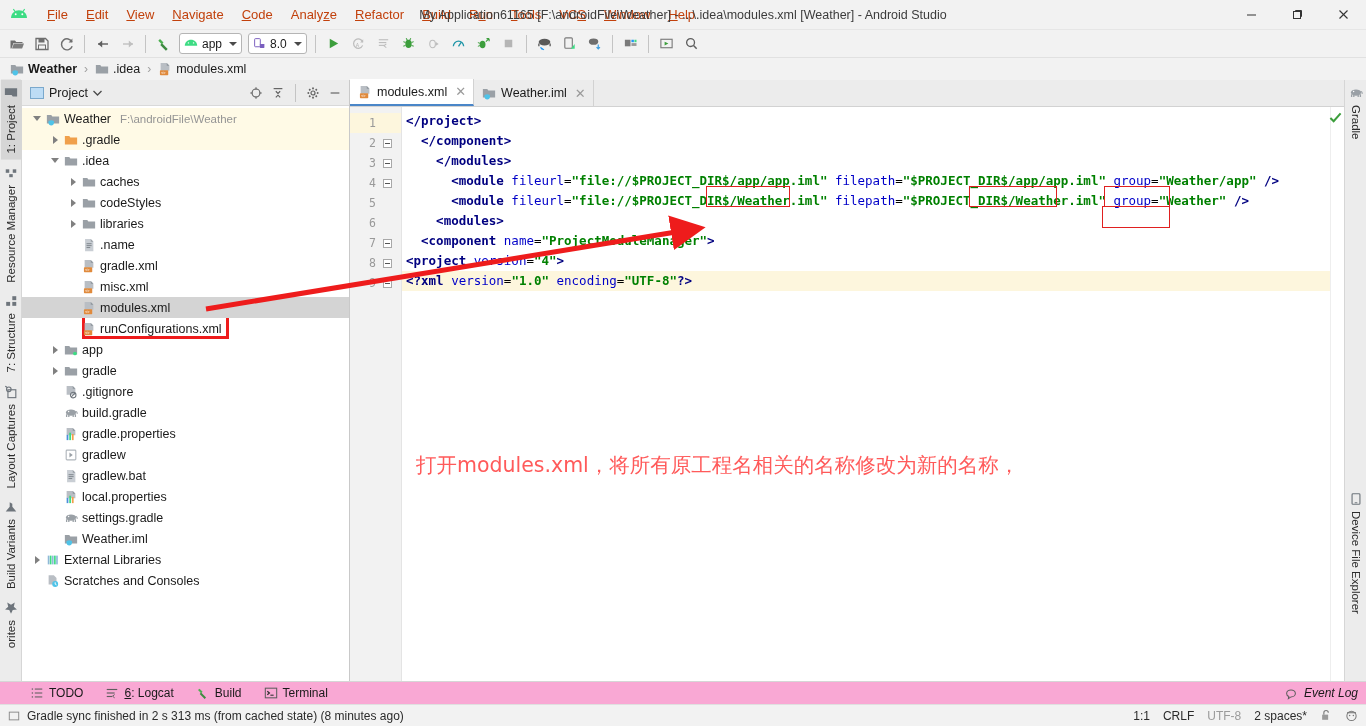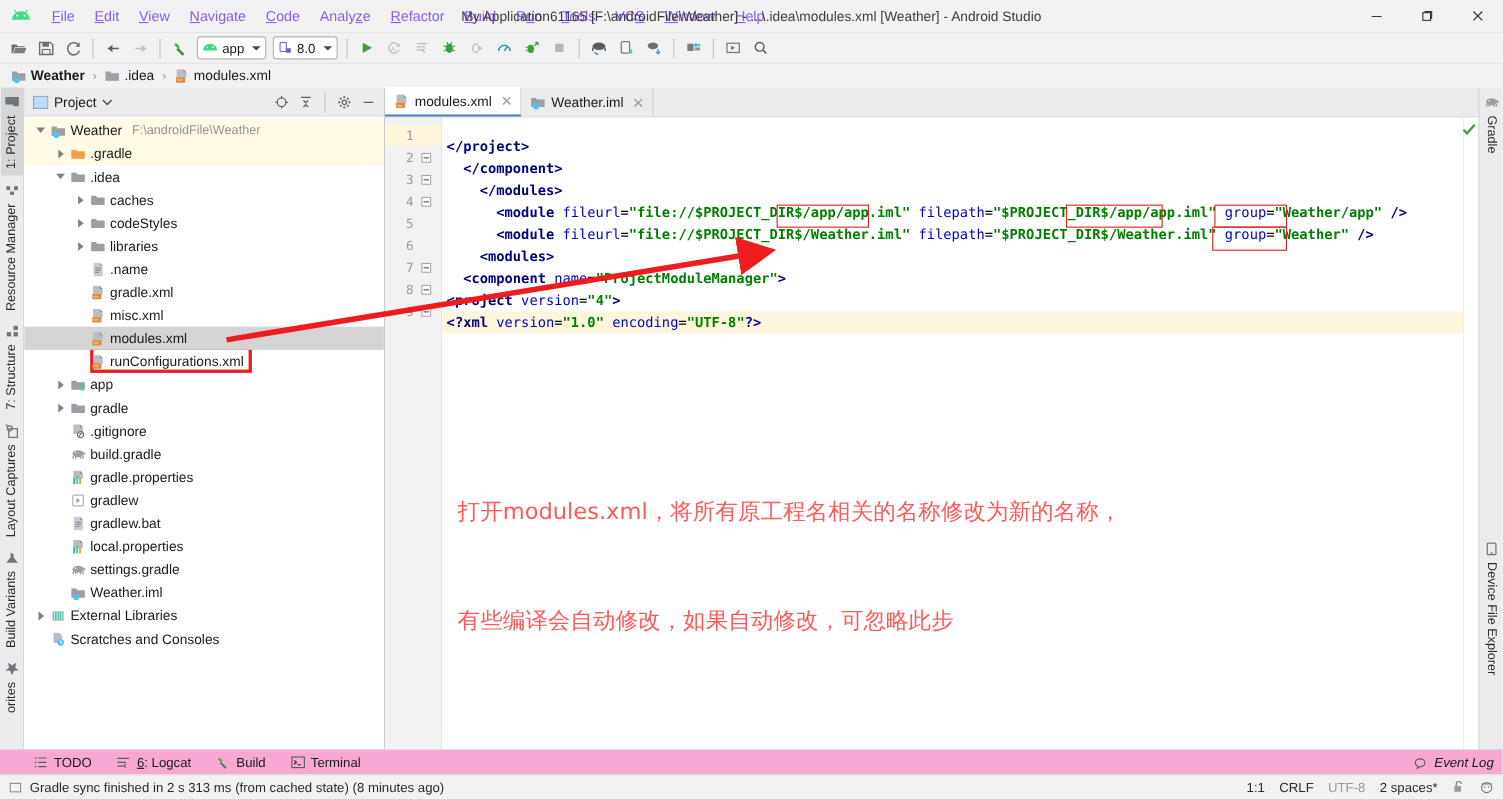--- a/index.html
+++ b/index.html
@@ -18,21 +18,21 @@
   .titlebar {
     height: 30px; flex: 0 0 30px;
     background: #f2f2f2;
     display: flex; align-items: center;
     border-bottom: 1px solid #e6e6e6;
     position: relative;
   }
   .studio-logo { width: 26px; height: 22px; margin-left: 6px; display: flex; align-items: center; justify-content: center; }
   .menubar { display: flex; align-items: center; gap: 0px; margin-left: 6px; }
   .menu-item {
-    padding: 3px 9px; font-size: 13px; color: #8b5cf6; cursor: default;
+    padding: 3px 9px; font-size: 13px; color: #c2410c; cursor: default;
     white-space: nowrap;
   }
   .menu-item span.u { text-decoration: underline; }
   .win-title {
     position: absolute; left: 0; right: 0; text-align: center;
     font-size: 12.5px; color: #3c3c3c; pointer-events: none;
   }
   .win-buttons { margin-left: auto; display: flex; height: 30px; z-index: 3; }
   .win-btn { width: 46px; height: 30px; display: flex; align-items: center; justify-content: center; color: #333; }
 
@@ -121,21 +121,21 @@
     padding-top: 6px; position: relative;
   }
   .gl { height: 20px; display: flex; align-items: center; }
   .gl .num { width: 26px; text-align: right; }
   .gl .fold { width: 22px; display: flex; align-items: center; justify-content: center; }
   .fold-box { width: 9px; height: 9px; border: 1px solid #a8a8a8; background: #fff; display: flex; align-items: center; justify-content: center; }
   .fold-box:after { content: ""; display: block; width: 5px; height: 1px; background: #555; }
   .gl.cur { background: #fdf6dd; }
 
   .code {
-    flex: 1 1 auto; position: relative; padding-top: 16px; overflow: hidden;
+    flex: 1 1 auto; position: relative; padding-top: 4px; overflow: hidden;
     font-family: "DejaVu Sans Mono", monospace; font-size: 12.5px; line-height: 20px;
     background: #fff;
   }
   .cline { height: 20px; white-space: pre; padding-left: 4px; position: relative; }
   .cline.cur { background: #fdf6dd; }
   .k-tag { color: #000080; font-weight: bold; }
   .k-attr { color: #0000c8; }
   .k-val { color: #008000; font-weight: bold; }
   .k-punct { color: #000000; }
   .k-plain { color: #000000; }
@@ -894,21 +894,20 @@
             <div class="cline"><span class="k-tag">  &lt;component </span><span class="k-attr">name</span><span class="k-punct">=</span><span class="k-val">"ProjectModuleManager"</span><span class="k-tag">&gt;</span></div>
             <div class="cline"><span class="k-tag">&lt;project </span><span class="k-attr">version</span><span class="k-punct">=</span><span class="k-val">"4"</span><span class="k-tag">&gt;</span></div>
             <div class="cline cur"><span class="k-tag">&lt;?xml </span><span class="k-attr">version</span><span class="k-punct">=</span><span class="k-val">"1.0"</span><span class="k-plain"> </span><span class="k-attr">encoding</span><span class="k-punct">=</span><span class="k-val">"UTF-8"</span><span class="k-tag">?&gt;</span></div>
 
         <div class="redbox" style="left:304px; top:79px; width:84px; height:21px;"></div>
             <div class="redbox" style="left:567px; top:79px; width:88px; height:21px;"></div>
             <div class="redbox" style="left:702px; top:79px; width:66px; height:21px;"></div>
             <div class="redbox" style="left:700px; top:99px; width:68px; height:22px;"></div>
             <div class="annot" style="left:14px; top:276px;">
             <div>打开modules.xml，将所有原工程名相关的名称修改为新的名称，</div>
-            <div>有些编译会自动修改，如果自动修改，可忽略此步</div>
           </div>
           </div>
         <div class="right-rail">
           <span class="check-ok">
             <svg width="13" height="13" viewBox="0 0 14 14">
                 <path d="M1.5 7.5 L5 11 L12.5 2.5" fill="none" stroke="#3c9e3c" stroke-width="2.2"></path>
               </svg>
           </span>
         </div>
       </div>

